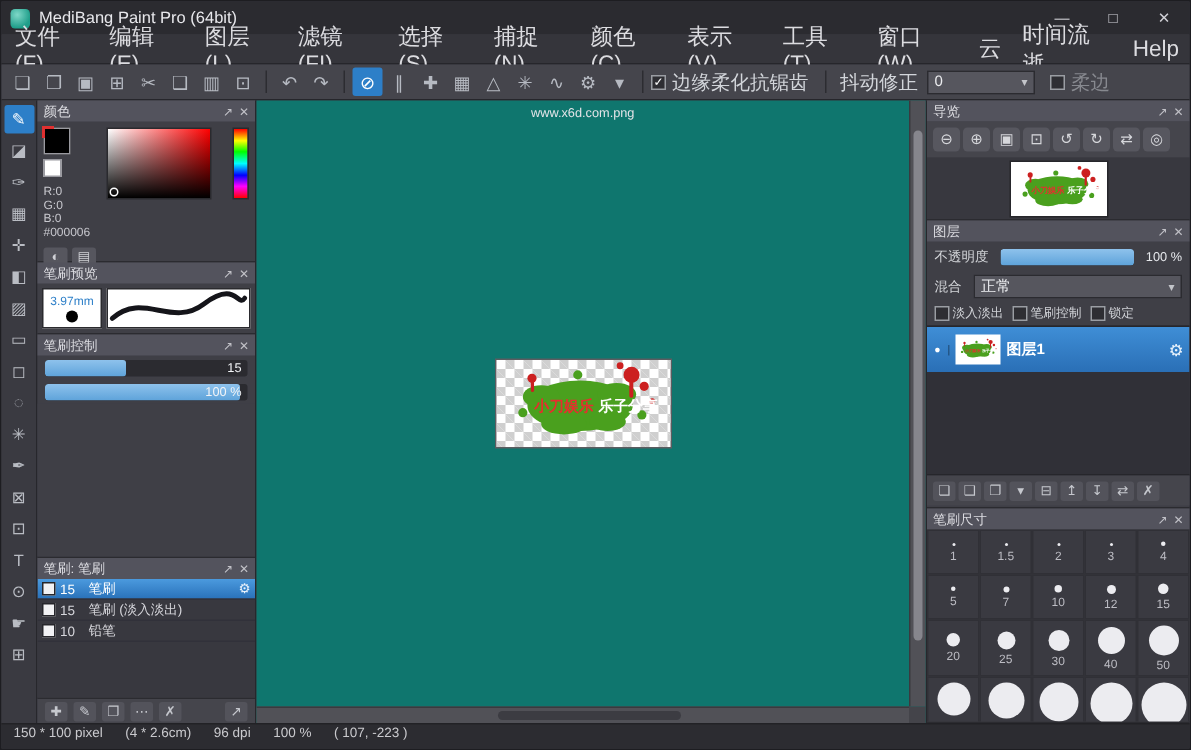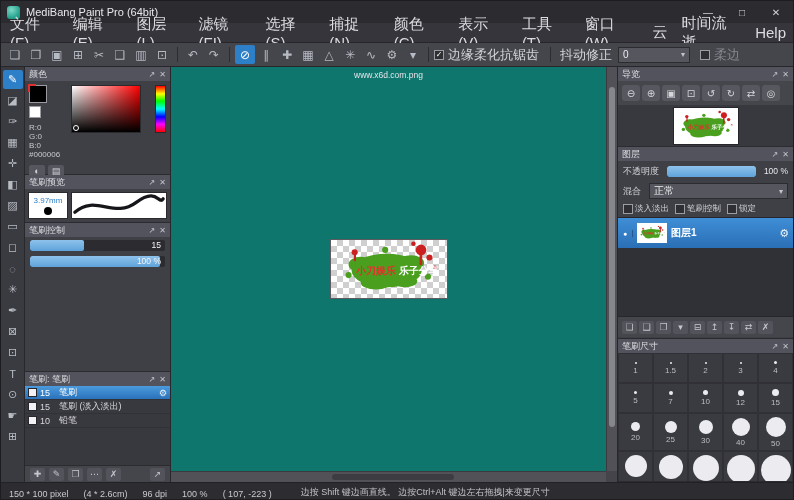--- a/index.html
+++ b/index.html
@@ -138,21 +138,21 @@
   .bs-grid{flex:1;overflow:hidden;background:#3a3a41;display:flex;flex-direction:column}
   .bs-row{display:flex;flex:none;height:30px}
   .bs-row:nth-child(3){height:38px}
   .bs-row.clipped{height:52px}
   .bs-cell{flex:1;border:1px solid #303036;display:flex;flex-direction:column;align-items:center;justify-content:center;gap:2px}
   .bs-row.clipped .bs-cell{justify-content:flex-start;padding-top:3px}
   .bs-dot{background:#ececf0;border-radius:50%;flex:none}
   .bs-label{font-size:8px;color:#bcbcc3}
 
   
-  .statusbar{height:17px;flex:none;background:#2c2c31;border-top:1px solid #222226;display:flex;align-items:flex-end;gap:15px;padding:0 8px;font-size:9px;color:#cacace;white-space:nowrap;overflow:hidden}
+  .statusbar{height:17px;flex:none;background:#2c2c31;border-top:1px solid #222226;display:flex;align-items:flex-start;gap:15px;padding:0 8px;font-size:9px;color:#cacace;white-space:nowrap;overflow:hidden}
   .statusbar .hint{margin-left:14px;color:#c2c2c8}
 </style>
 </head>
 <body>
 
 <div class="window">
 
   <div class="titlebar">
     <div class="app-icon"></div>
     <div class="title-text">MediBang Paint Pro (64bit)</div>
@@ -639,16 +639,15 @@
 
     </div>
   </div>
 
   <div class="statusbar">
     <span>150 * 100 pixel</span>
     <span>(4 * 2.6cm)</span>
     <span>96 dpi</span>
     <span>100 %</span>
     <span>( 107, -223 )</span>
-    <span class="hint">边按 Shift 键边画直线。 边按Ctrl+Alt 键边左右拖拽|来变更尺寸</span>
   </div>
 
 </div>
 
 </body></html>

